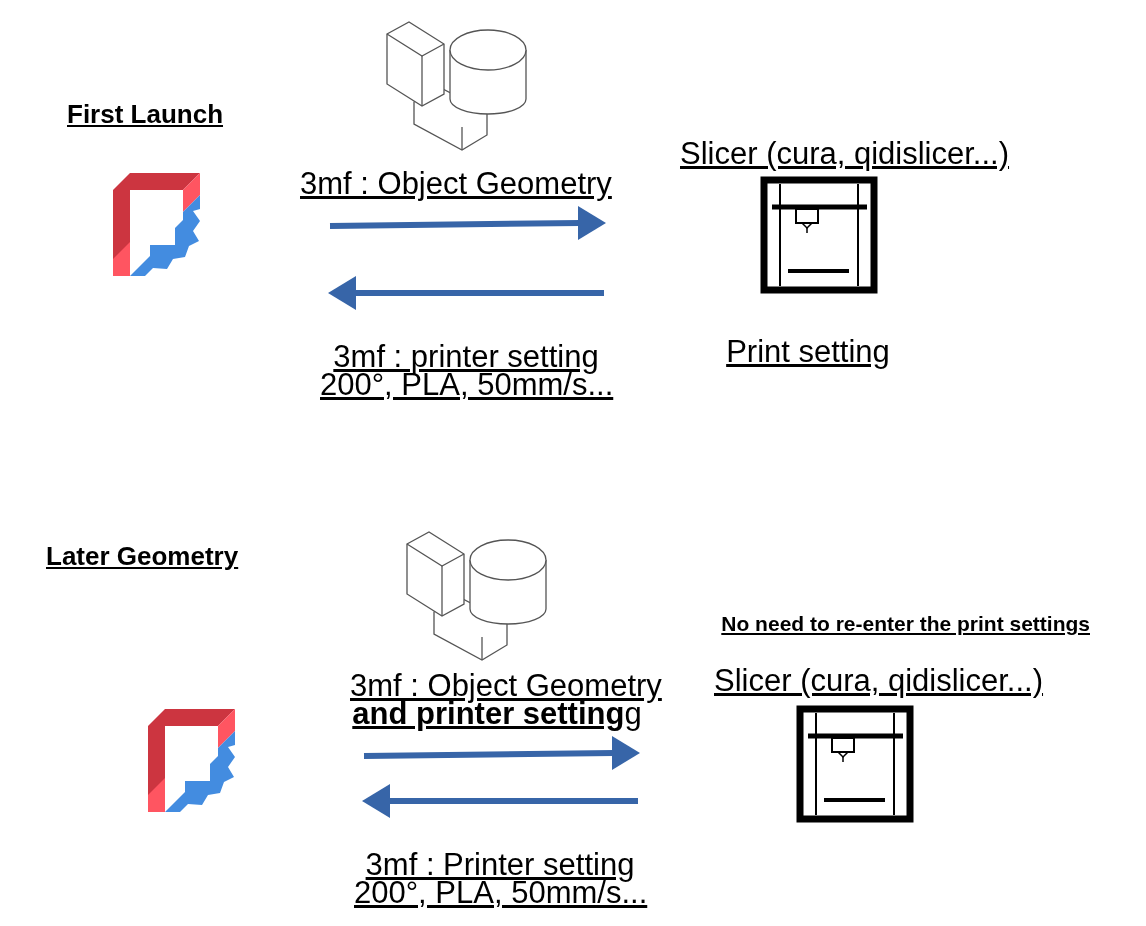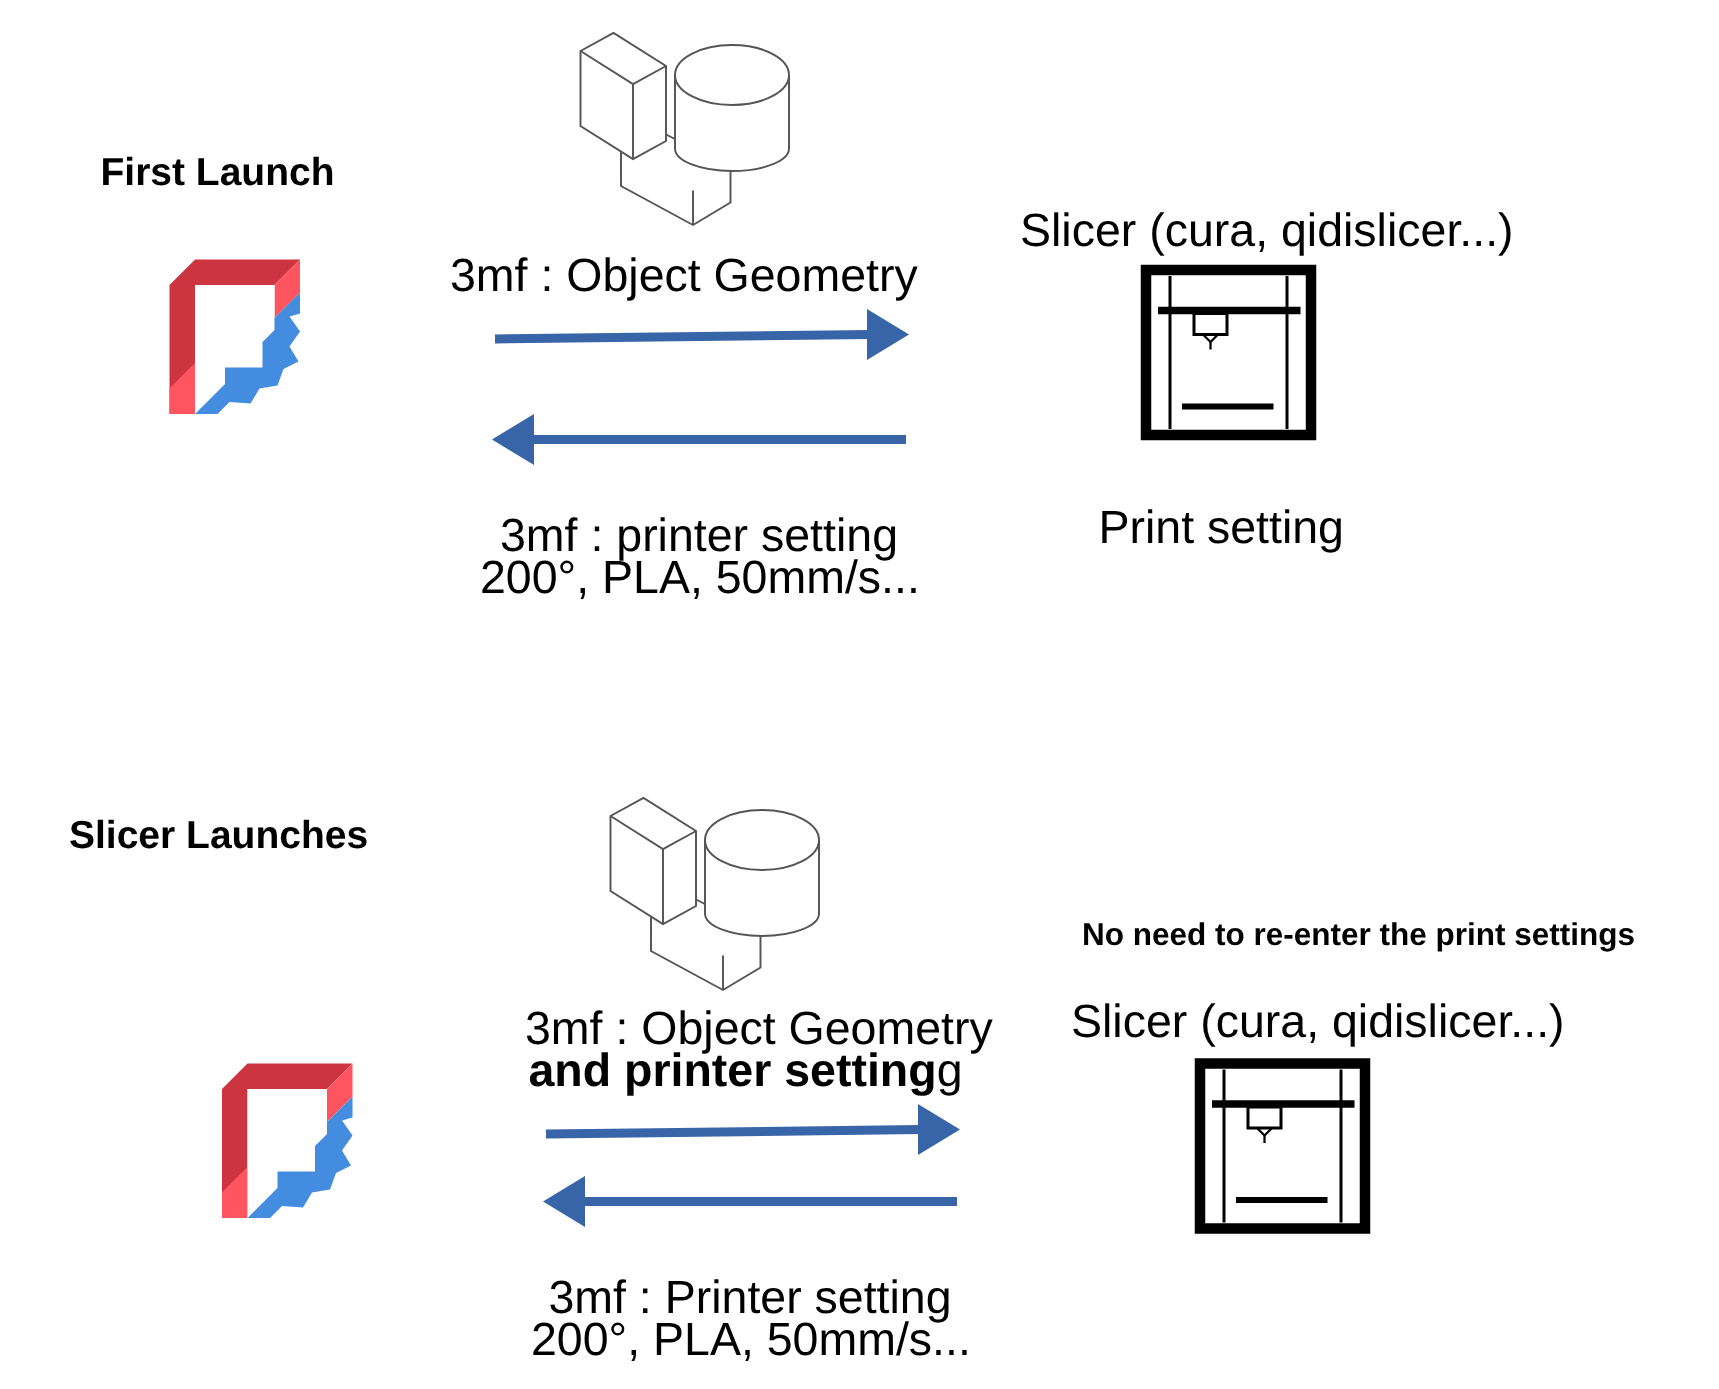--- a/index.html
+++ b/index.html
@@ -1,18 +1,18 @@
 <!DOCTYPE html>
 <html><head>
 <meta charset="utf-8">
 <style>
   html, body { margin: 0; padding: 0; background: #ffffff; }
   body { width: 1146px; height: 926px; position: relative; overflow: hidden;
          font-family: "Liberation Sans", sans-serif; color: #000; }
-  .abs { position: absolute; }
+  .abs { position: absolute; text-decoration: underline; }
   .heading { font-weight: bold; font-size: 26px; white-space: nowrap; }
   .label { font-size: 31px; white-space: nowrap; text-align: center; }
   .bold { font-weight: bold; text-align: right; }
   svg { position: absolute; overflow: visible; }
 </style>
 </head>
 <body>
 
 <div>
 
@@ -65,26 +65,26 @@
     <rect x="3" y="3" width="110" height="110" fill="#fff" stroke="#000" stroke-width="7"></rect>
     <line x1="19" y1="7" x2="19" y2="109" stroke="#000" stroke-width="2"></line>
     <line x1="97" y1="7" x2="97" y2="109" stroke="#000" stroke-width="2"></line>
     <line x1="11" y1="30" x2="106" y2="30" stroke="#000" stroke-width="5"></line>
     <rect x="35" y="32" width="22" height="14" fill="#fff" stroke="#000" stroke-width="2"></rect>
     <polyline points="41,46 46,51 51,46" fill="none" stroke="#000" stroke-width="1.5"></polyline>
     <line x1="46" y1="51" x2="46" y2="56" stroke="#000" stroke-width="1.5"></line>
     <line x1="27" y1="94" x2="88" y2="94" stroke="#000" stroke-width="4"></line>
   </svg>
 
-  <div class="abs label" style="left:720px; top:334px; width:176px;text-align:right;">Print setting</div>
+  <div class="abs label" style="left:720px; top:334px; width:176px;">Print setting</div>
 </div>
 
 <div>
 
-  <div class="abs heading" style="left:46px; top:541px;">Slicer Launches</div>
+  <div class="abs heading" style="left:46px; top:541px;">Later Geometry</div>
 
   <svg style="left:148px; top:709px;" width="88" height="103" viewBox="0 0 88 103">
     <polygon points="0,17 17,0 87,0 70,17 17,17 17,103 0,103" fill="#CC3540"></polygon>
     <polygon points="70,17 87,0 87,22 70,39" fill="#FF5561"></polygon>
     <polygon points="0,103 0,86 17,69 17,103" fill="#FF5561"></polygon>
     <polygon points="17,17 70,17 70,38 37,38 37,55 62,55 62,72 37,72 37,103 17,103" fill="#FFFFFF"></polygon>
     <polygon points="70,39 87,22 87,36 80,38 87,48 80,58 86,68 76,73 72,84 60,86 54,96 40,95 32,103 17,103 37,83 37,72 62,72 62,55 70,47" fill="#438CE0"></polygon>
   </svg>
 
   <svg style="left:407px; top:532px;" width="142" height="128" viewBox="0 0 142 128" fill="#fff" stroke="#555" stroke-width="1.3">

